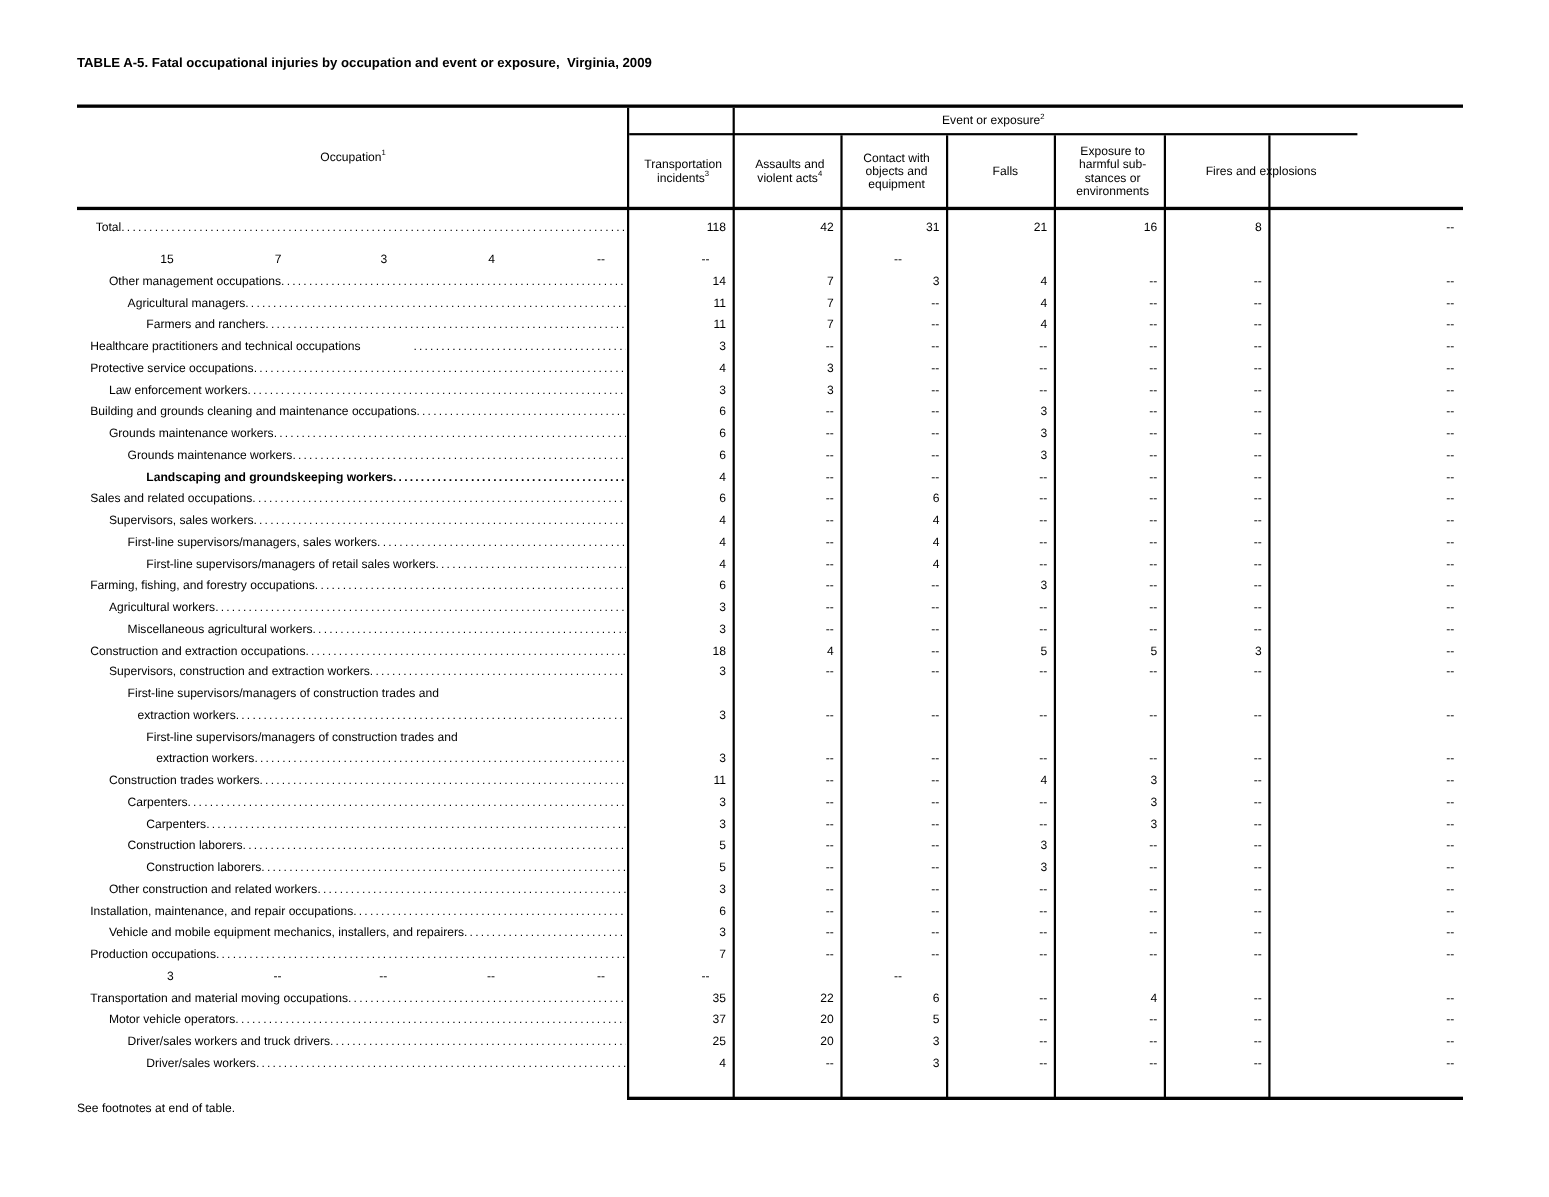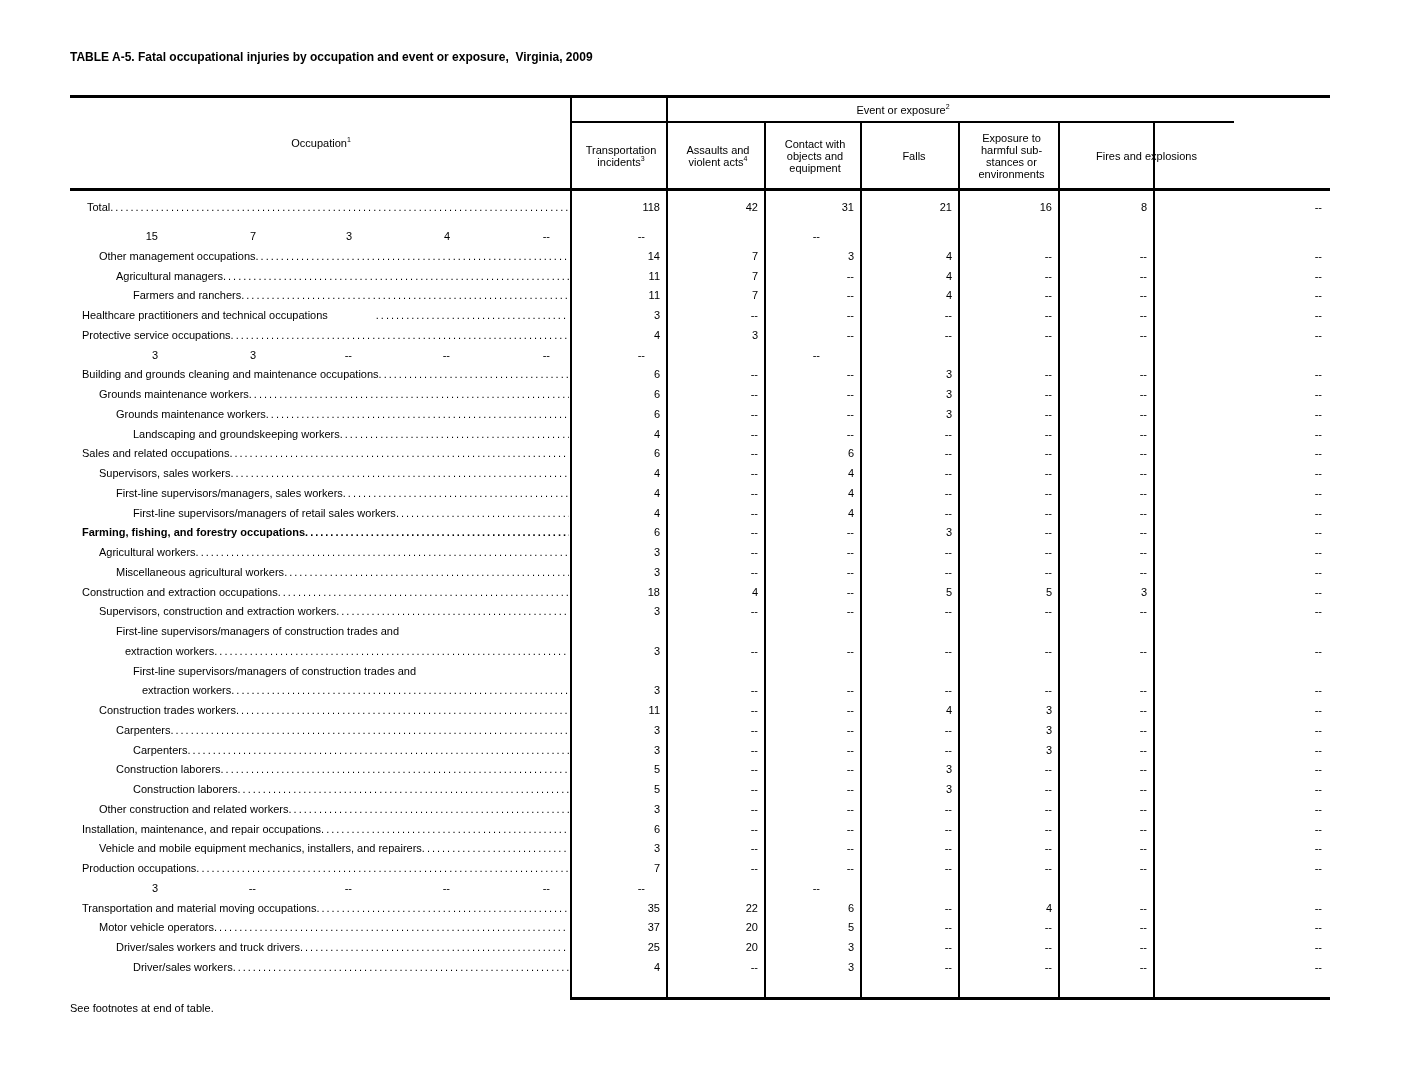--- a/index.html
+++ b/index.html
@@ -169,20 +169,24 @@
           </div>
           <div class="num-cell" style="width: 96px;">4</div>
           <div class="num-cell" style="width: 98px;">3</div>
           <div class="num-cell" style="width: 96px;">--</div>
           <div class="num-cell" style="width: 98px;">--</div>
           <div class="num-cell" style="width: 100px;">--</div>
           <div class="num-cell" style="width: 95px;">--</div>
           <div class="num-cell" style="width: 175px;">--</div>
         </div>
         <div class="row">
+          <div class="occ-cell" style="padding-left: 29px;">
+            <span class="occ-label">Law enforcement workers</span>
+            <span class="leader"></span>
+          </div>
           <div class="num-cell" style="width: 96px;">3</div>
           <div class="num-cell" style="width: 98px;">3</div>
           <div class="num-cell" style="width: 96px;">--</div>
           <div class="num-cell" style="width: 98px;">--</div>
           <div class="num-cell" style="width: 100px;">--</div>
           <div class="num-cell" style="width: 95px;">--</div>
           <div class="num-cell" style="width: 175px;">--</div>
         </div>
         <div class="row">
           <div class="occ-cell" style="padding-left: 12px;">
@@ -217,21 +221,21 @@
           </div>
           <div class="num-cell" style="width: 96px;">6</div>
           <div class="num-cell" style="width: 98px;">--</div>
           <div class="num-cell" style="width: 96px;">--</div>
           <div class="num-cell" style="width: 98px;">3</div>
           <div class="num-cell" style="width: 100px;">--</div>
           <div class="num-cell" style="width: 95px;">--</div>
           <div class="num-cell" style="width: 175px;">--</div>
         </div>
         <div class="row">
-          <div class="occ-cell" style="padding-left: 63px;">
+          <div class="occ-cell" style="padding-left: 63px; font-weight: bold;">
             <span class="occ-label">Landscaping and groundskeeping workers</span>
             <span class="leader"></span>
           </div>
           <div class="num-cell" style="width: 96px;">4</div>
           <div class="num-cell" style="width: 98px;">--</div>
           <div class="num-cell" style="width: 96px;">--</div>
           <div class="num-cell" style="width: 98px;">--</div>
           <div class="num-cell" style="width: 100px;">--</div>
           <div class="num-cell" style="width: 95px;">--</div>
           <div class="num-cell" style="width: 175px;">--</div>
@@ -282,21 +286,21 @@
           </div>
           <div class="num-cell" style="width: 96px;">4</div>
           <div class="num-cell" style="width: 98px;">--</div>
           <div class="num-cell" style="width: 96px;">4</div>
           <div class="num-cell" style="width: 98px;">--</div>
           <div class="num-cell" style="width: 100px;">--</div>
           <div class="num-cell" style="width: 95px;">--</div>
           <div class="num-cell" style="width: 175px;">--</div>
         </div>
         <div class="row">
-          <div class="occ-cell" style="padding-left: 12px; font-weight: bold;">
+          <div class="occ-cell" style="padding-left: 12px;">
             <span class="occ-label">Farming, fishing, and forestry occupations</span>
             <span class="leader"></span>
           </div>
           <div class="num-cell" style="width: 96px;">6</div>
           <div class="num-cell" style="width: 98px;">--</div>
           <div class="num-cell" style="width: 96px;">--</div>
           <div class="num-cell" style="width: 98px;">3</div>
           <div class="num-cell" style="width: 100px;">--</div>
           <div class="num-cell" style="width: 95px;">--</div>
           <div class="num-cell" style="width: 175px;">--</div>

